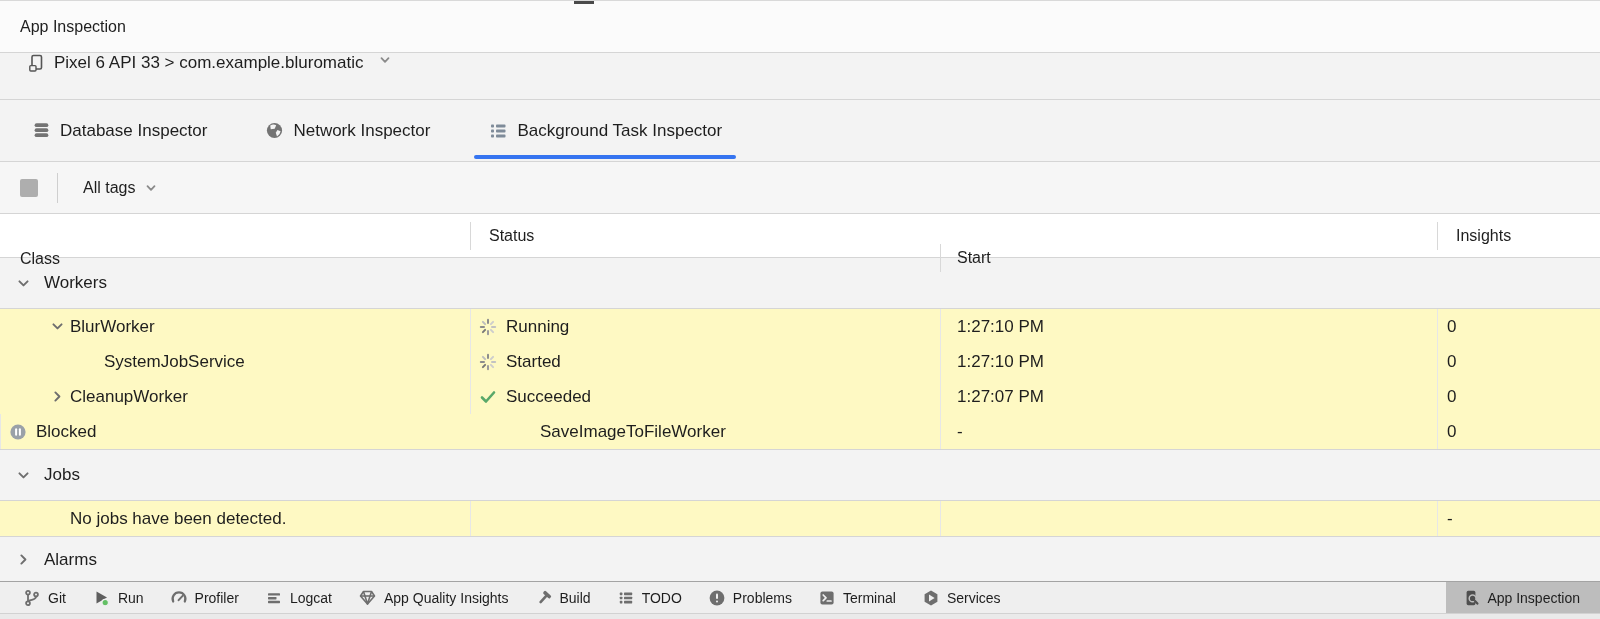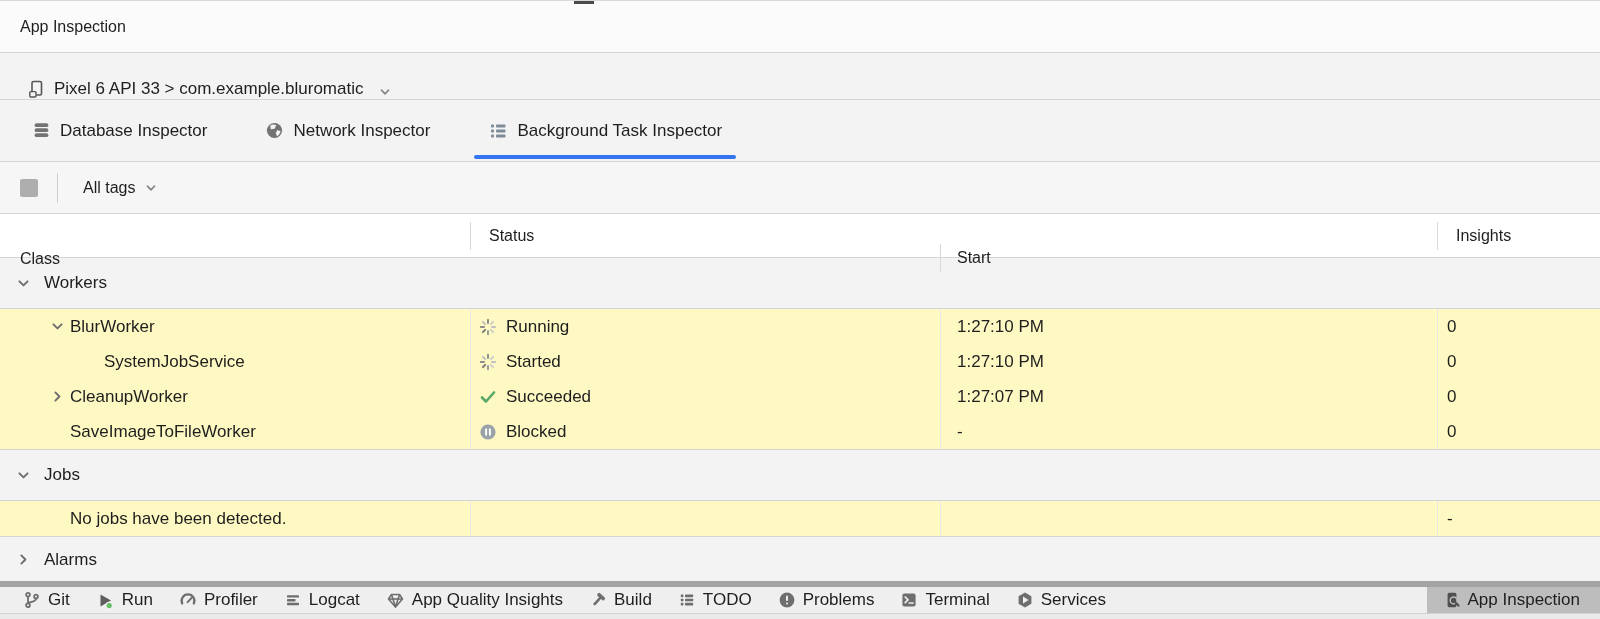--- a/index.html
+++ b/index.html
@@ -12,21 +12,21 @@
   html,body{background:#fff;}
   body{font-family:"Liberation Sans","DejaVu Sans",sans-serif;color:var(--text);}
   .window{position:relative;width:1600px;height:619px;background:#fef9c3;overflow:hidden;
           border-top:1px solid #D9D9D9;}
   .top-tick{position:absolute;left:574px;top:0;width:20px;height:3px;background:#4A4A4A;z-index:5;}
 
   
   .app-header{height:52px;background:#FBFBFB;border-bottom:1px solid var(--border);
               display:flex;align-items:center;padding-left:20px;font-size:16px;}
   .device-row{height:47px;background:var(--row-gray);border-bottom:1px solid var(--border);
-              display:flex;align-items:flex-end;padding-left:27px;font-size:17px;gap:7px;}
+              display:flex;align-items:flex-start;padding-left:27px;font-size:17px;gap:7px;}
   .device-row .chev{margin-left:8px;}
 
   
   .tabs-row{height:62px;background:var(--row-gray);border-bottom:1px solid var(--border);
             display:flex;align-items:stretch;padding-left:18px;gap:30px;}
   .tab{position:relative;display:flex;align-items:center;gap:9px;padding:0 14px;
        font-size:17px;cursor:default;justify-content:space-between;}
   .tab .underline{display:none;}
   .tab.active .underline{display:block;position:absolute;left:0;right:0;bottom:2px;height:4px;
        border-radius:2px;background:var(--accent);}
@@ -55,22 +55,22 @@
   .cell.c3{width:497px;padding-left:16px;border-left:1px solid var(--body-divider);}
   .cell.c4{width:163px;padding-left:9px;border-left:1px solid var(--body-divider);}
   .indent1{width:30px;flex:none;}
   .indent2{width:64px;flex:none;}
   .chev-slot{width:22px;flex:none;display:flex;align-items:center;}
   .class-label{padding-left:2px;}
   .section.clipped{border-bottom:none;height:46px;}
 
   
   .status-bar{position:absolute;left:0;right:0;bottom:6px;height:32px;background:var(--statusbar-bg);
-              border-top:6px solid #a3a3a3;display:flex;align-items:stretch;padding-left:10px;
-              font-size:17px;}
+              border-top:1px solid #a3a3a3;display:flex;align-items:stretch;padding-left:10px;
+              font-size:14px;}
   .sb-item{display:flex;align-items:center;gap:7px;padding:0 13px;white-space:nowrap;}
   .sb-item.active{background:var(--statusbar-active);margin-left:auto;padding:0 20px 0 16px;}
   .bottom-strip{position:absolute;left:0;right:0;bottom:0;height:6px;background:#EAEAEA;
                 border-top:1px solid #D2D2D2;}
 
   .icon{flex:none;display:inline-flex;align-items:center;justify-content:center;}
 </style>
 </head>
 <body>
 
@@ -234,34 +234,34 @@
             <path d="M3 9.5 L7 13.5 L15 4.5" fill="none" stroke="#59A869" stroke-width="2.6" stroke-linecap="round" stroke-linejoin="round"></path>
           </svg>
       </span>
       <span>Succeeded</span>
     </div>
     <div class="cell c3">1:27:07 PM</div>
     <div class="cell c4">0</div>
   </div>
 
   <div class="trow">
+    <div class="cell c2">
+      <span class="icon">
+        <svg width="18" height="18" viewBox="0 0 18 18">
+            <circle cx="9" cy="9" r="7.6" fill="#9AA1A8"></circle>
+            <rect x="6.1" y="5.2" width="2" height="7.6" rx="1" fill="#fff"></rect>
+            <rect x="9.9" y="5.2" width="2" height="7.6" rx="1" fill="#fff"></rect>
+          </svg>
+      </span>
+      <span>Blocked</span>
+    </div>
     <div class="cell c1">
         <span class="indent1"></span>
         <span class="chev-slot"></span>
       <span class="class-label">SaveImageToFileWorker</span>
-    </div>
-    <div class="cell c2">
-      <span class="icon">
-        <svg width="18" height="18" viewBox="0 0 18 18">
-            <circle cx="9" cy="9" r="7.6" fill="#9AA1A8"></circle>
-            <rect x="6.1" y="5.2" width="2" height="7.6" rx="1" fill="#fff"></rect>
-            <rect x="9.9" y="5.2" width="2" height="7.6" rx="1" fill="#fff"></rect>
-          </svg>
-      </span>
-      <span>Blocked</span>
     </div>
     <div class="cell c3">-</div>
     <div class="cell c4">0</div>
   </div>
 
   <div class="section">
     <span class="icon">
       <svg width="15" height="15" viewBox="0 0 14 14">
           <polyline points="3.2,5 7,8.8 10.8,5" fill="none" stroke="#6E6E6E" stroke-width="1.8" stroke-linecap="round" stroke-linejoin="round"></polyline>
         </svg>

